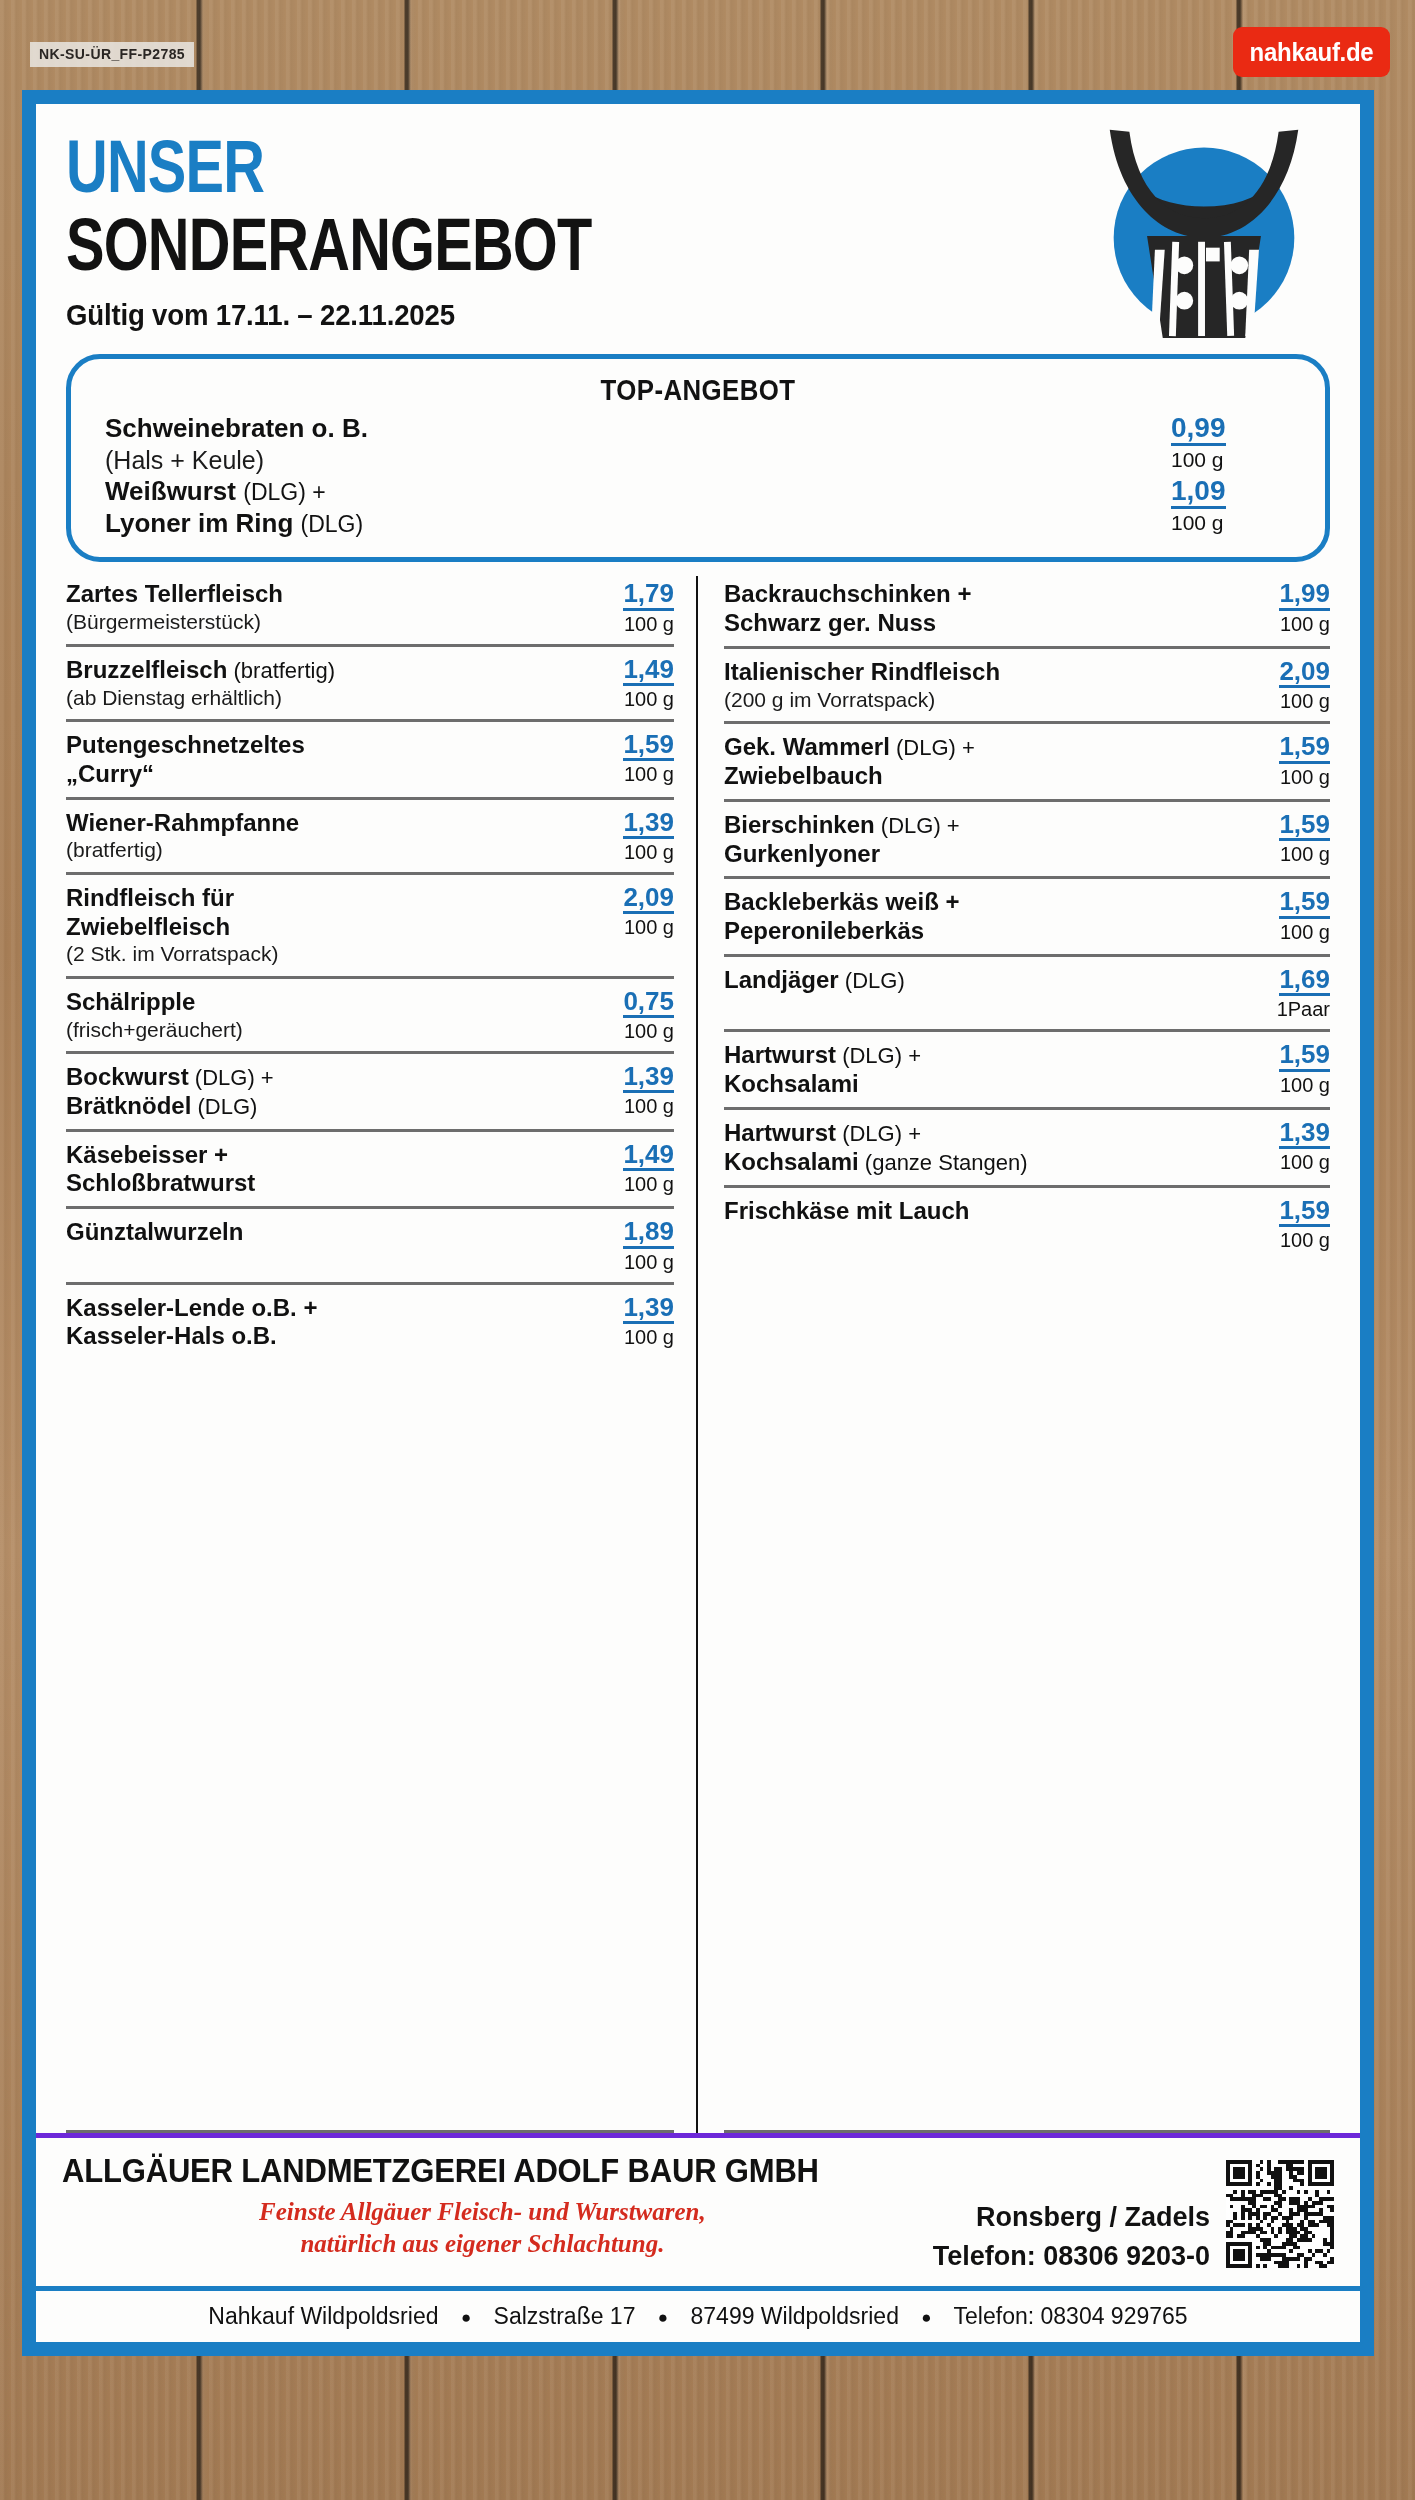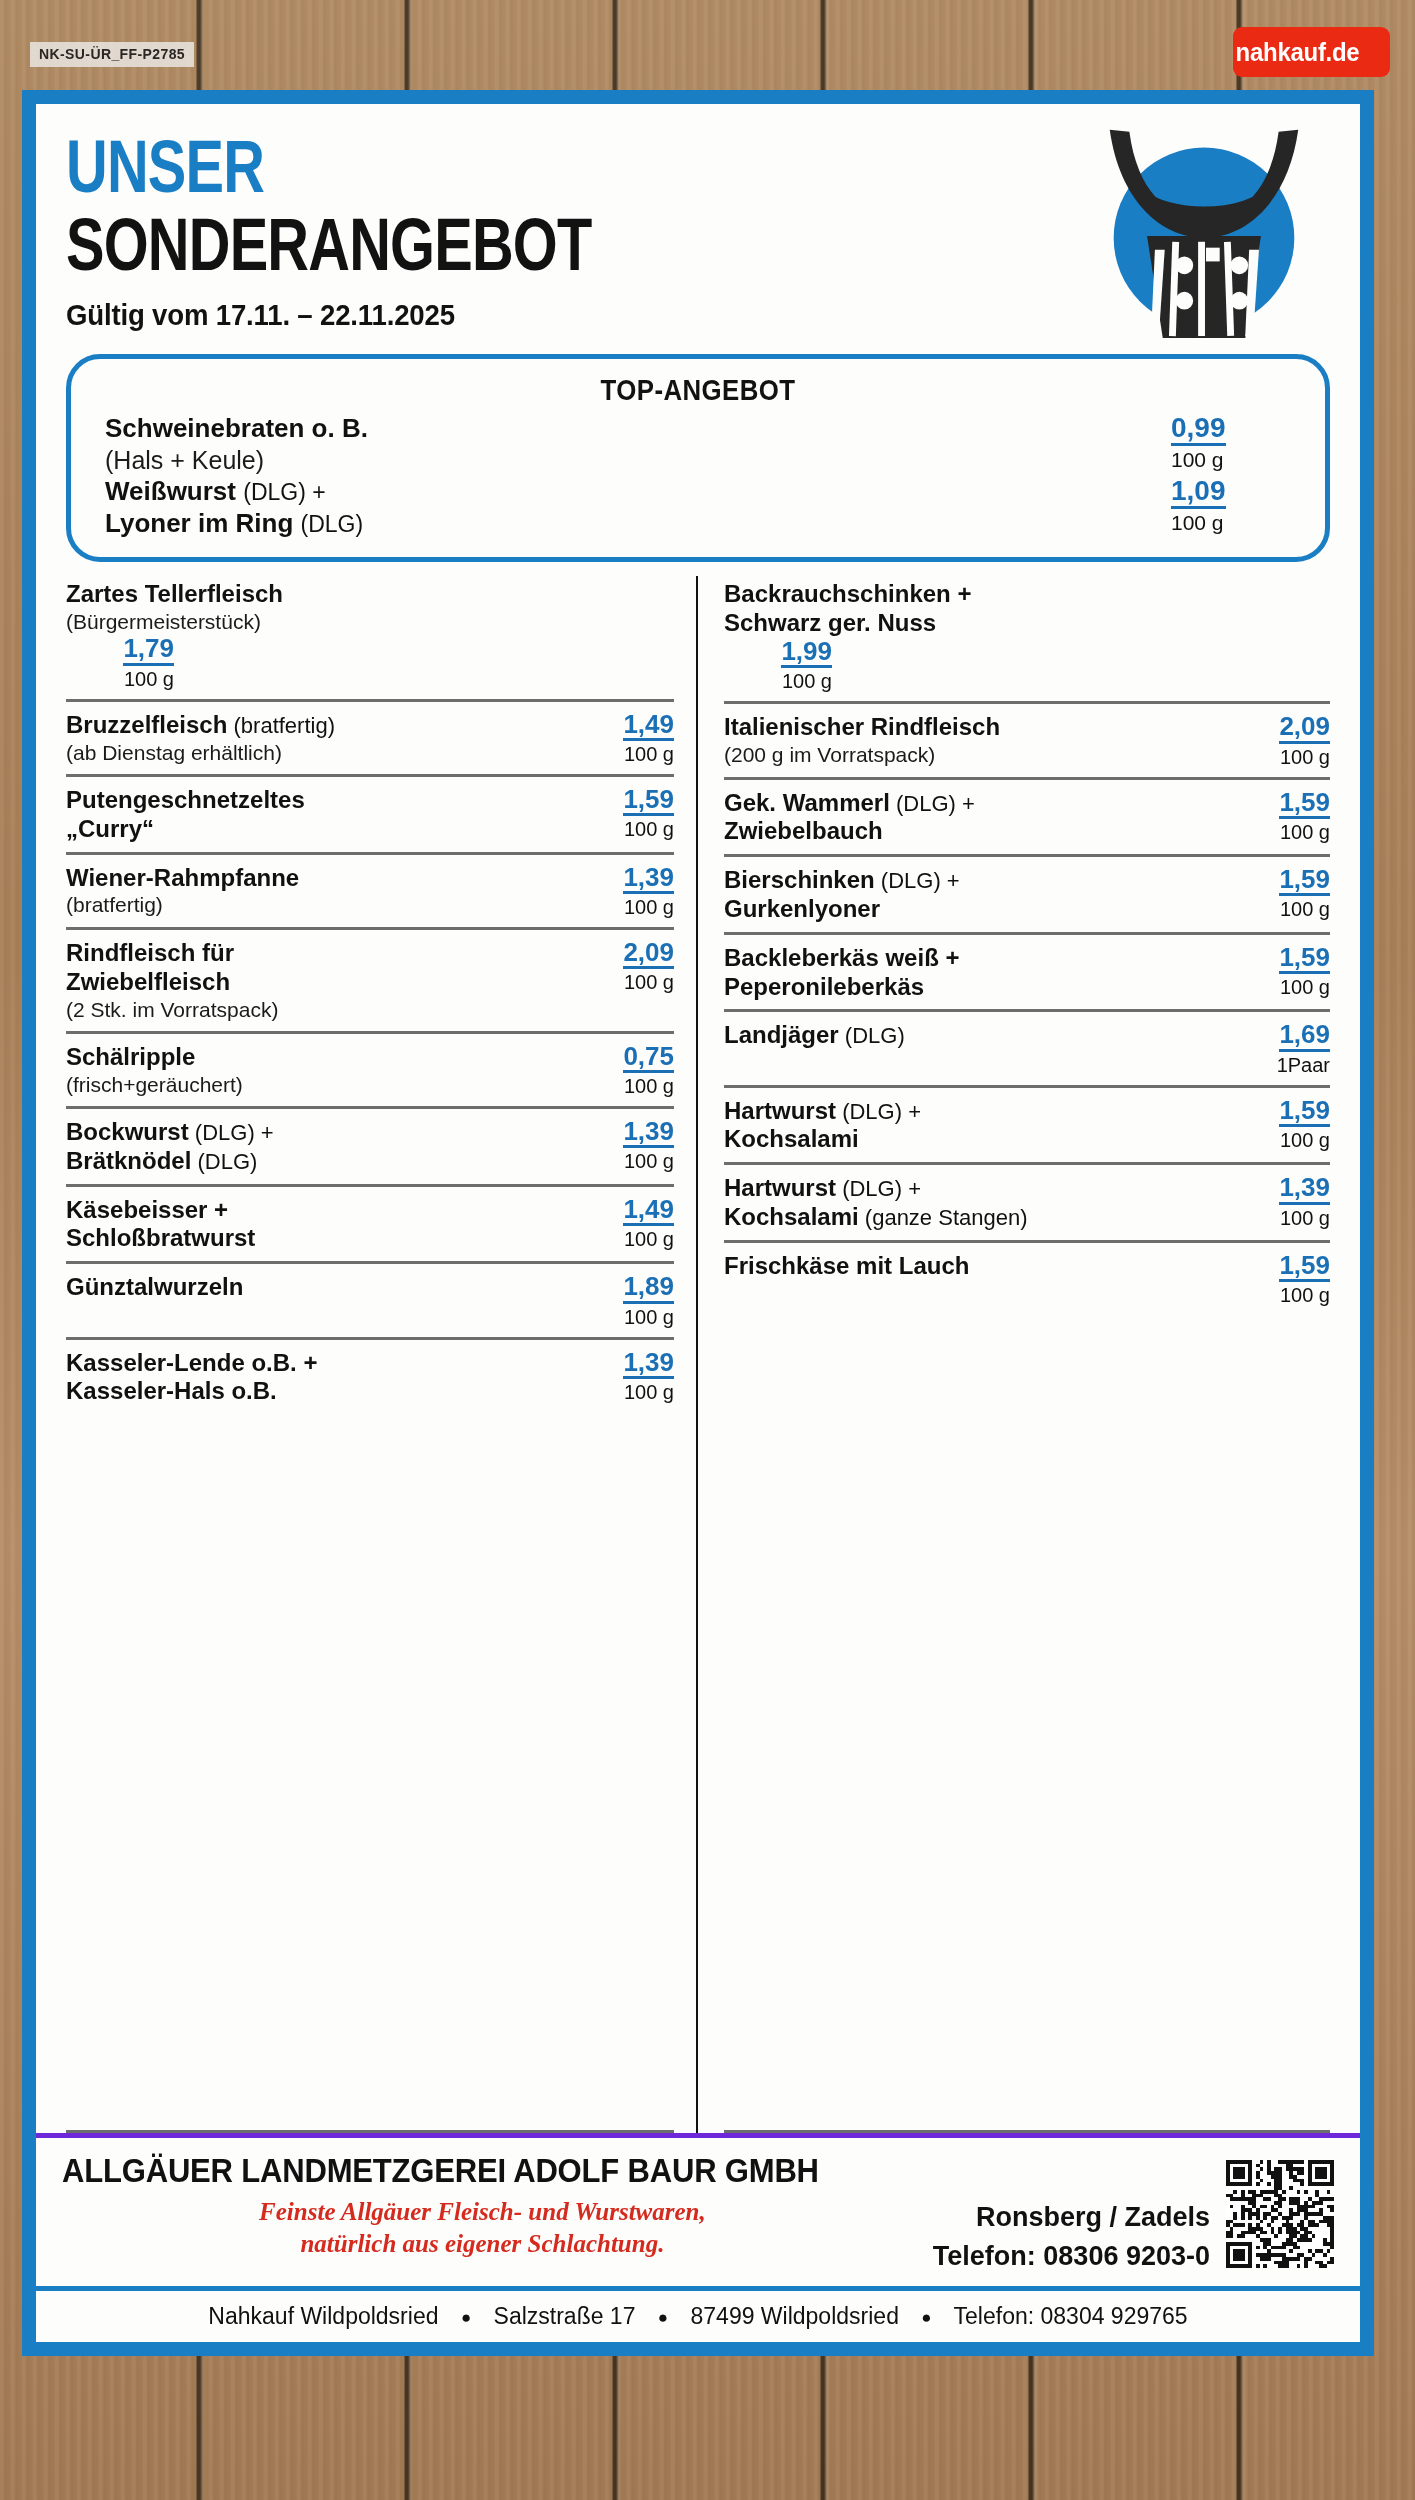--- a/index.html
+++ b/index.html
@@ -40,21 +40,21 @@
     padding:4px 9px 5px 9px;
     white-space:nowrap;
   }
 
   
   #nahkauf {
     position:absolute; right:25px; top:27px;
     width:157px; height:50px;
     background:#ea2a13;
     border-radius:9px;
-    display:flex; align-items:center; justify-content:flex-start;
+    display:flex; align-items:center; justify-content:center;
   }
   #nahkauf span {
     color:#fff; font-weight:700; font-size:25px;
     letter-spacing:-.3px;
     transform:scaleX(.96);
   }
 
   
   #flyer {
     position:absolute;
@@ -125,21 +125,21 @@
   #grid { display:flex; margin-top:14px; flex:1; }
   .col { width:50%; display:flex; flex-direction:column; }
   .col.left  { padding-right:22px; border-right:2.5px solid #111; }
   .col.right { padding-left:26px; }
 
   .item {
     border-top:3px solid #6d6d6d;
     padding:9px 0 8px 0;
     display:flex; align-items:flex-start;
   }
-  .item.first { border-top:none; padding-top:4px;flex-direction:column; }
+  .item.first { border-top:none; padding-top:4px; }
   .item .nm { flex:1; padding-right:8px; }
   .item .pr { width:108px; text-align:right; flex:0 0 auto; }
   .i-name { font-size:24px; font-weight:700; color:#111; line-height:1.2; }
   .i-name .lt { font-weight:400; font-size:22px; }
   .i-sub  { font-size:21px; font-weight:400; color:#1b1b1b; line-height:1.25; }
   .i-price { font-size:26px; font-weight:700; color:#1a6fb5;
              border-bottom:3px solid #1a6fb5; display:inline-block; line-height:1.05; }
   .i-unit { font-size:20px; color:#111; display:block; margin-top:2px; }
   .spacer { flex:1; }
   .endrule { border-top:3px solid #6d6d6d; }

